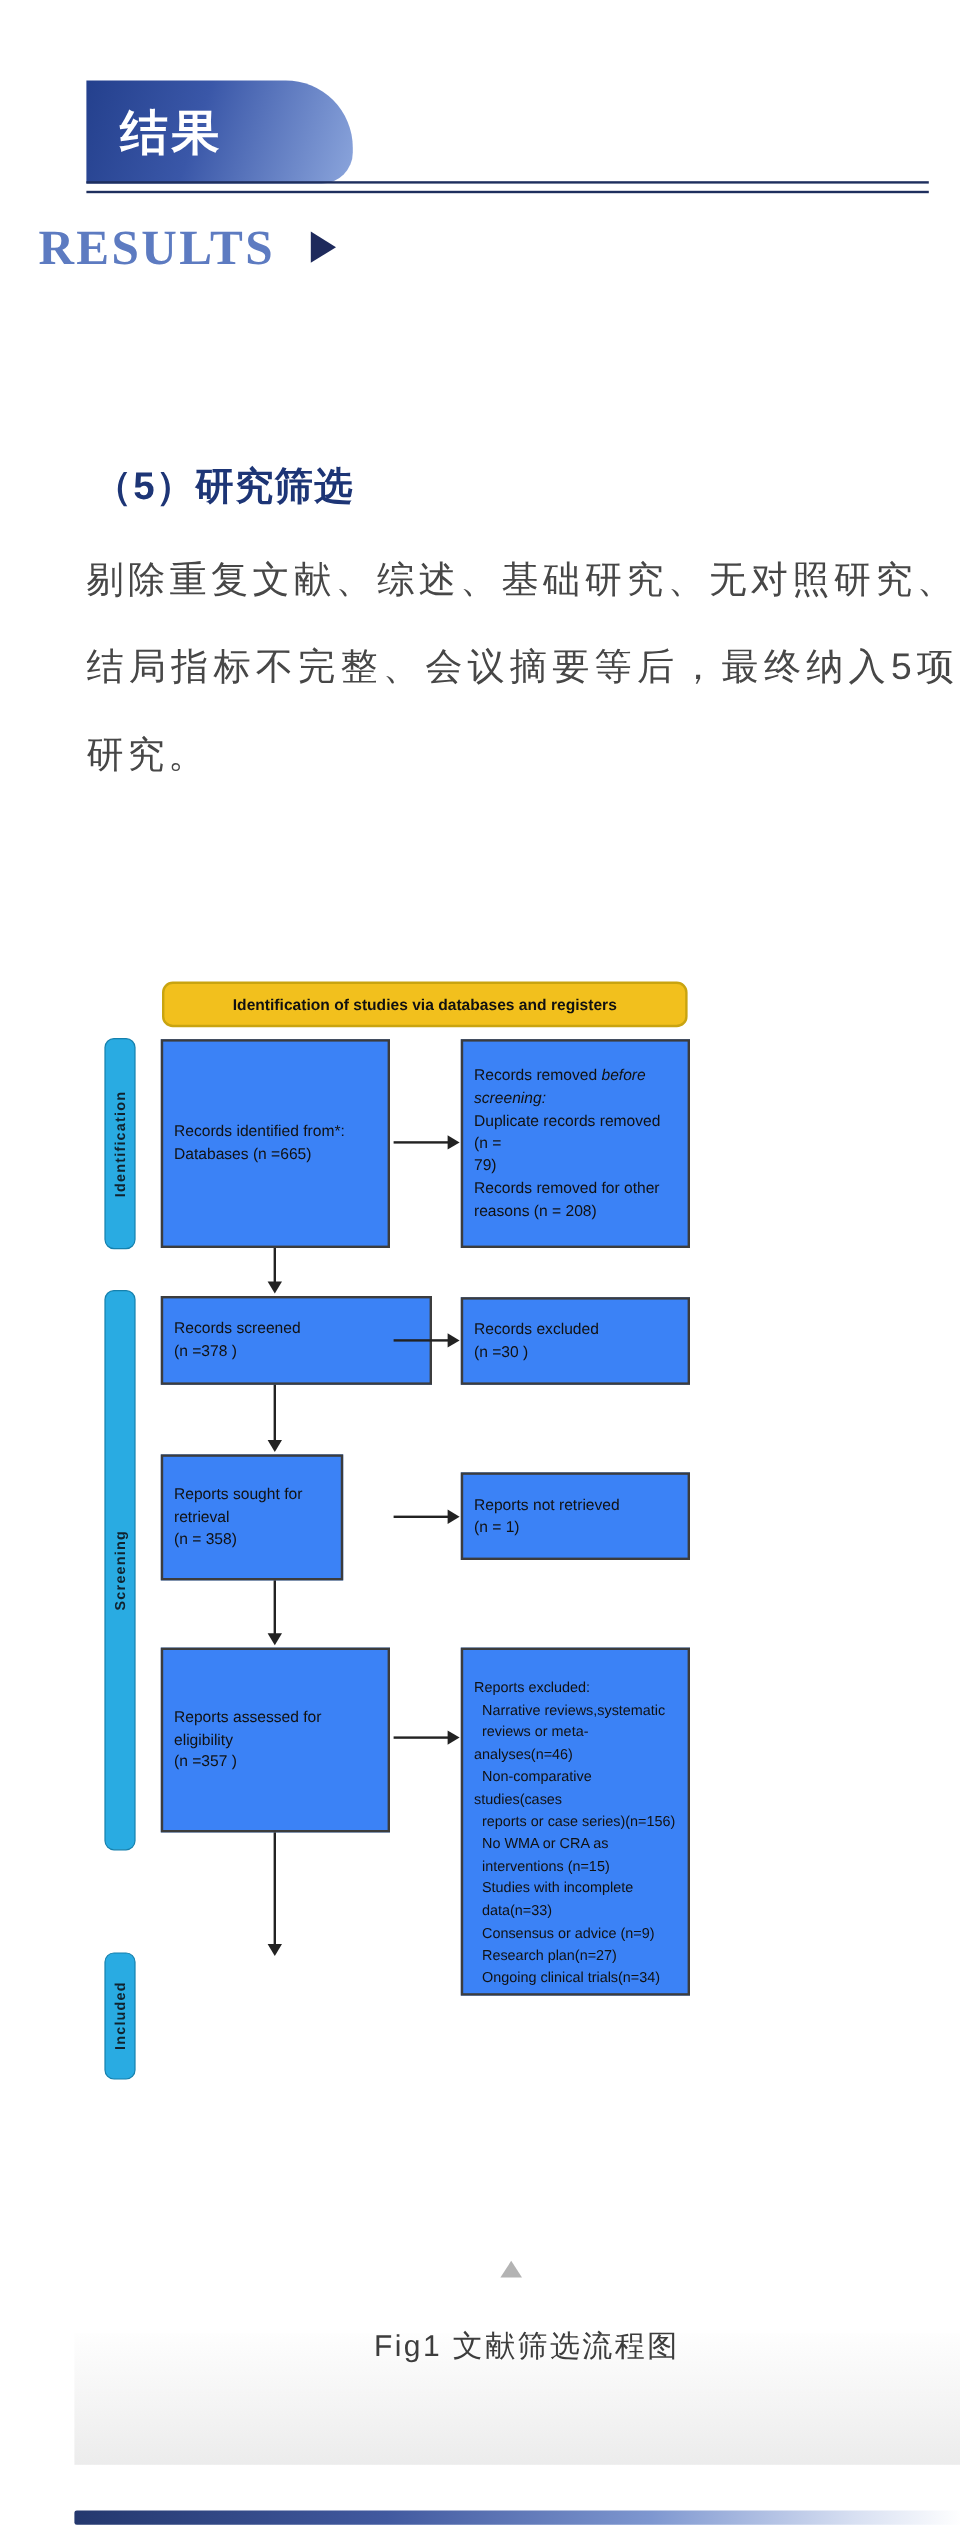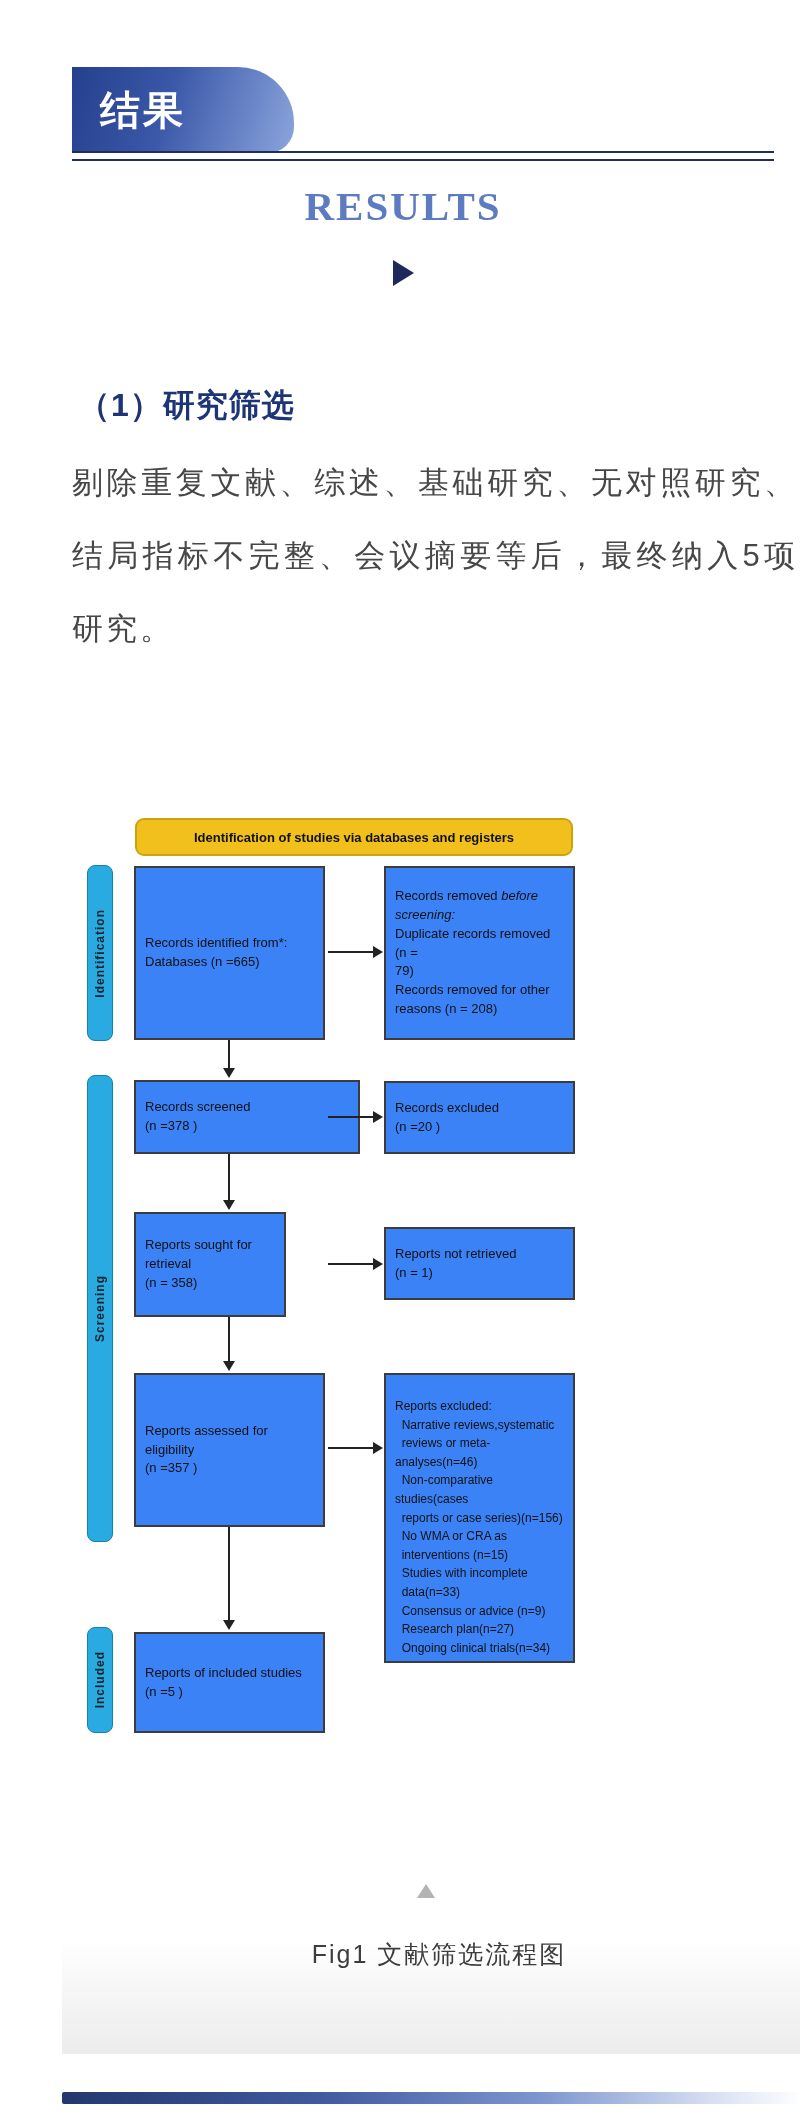--- a/index.html
+++ b/index.html
@@ -9,21 +9,21 @@
   
   .banner{position:absolute;left:40px;top:67px;width:222px;height:86px;
           background:linear-gradient(108deg,#24408d 0%,#3a57a8 42%,#8ba5dc 100%);
           border-radius:0 56px 26px 0;display:flex;align-items:center;}
   .banner-text{color:#ffffff;font-size:40px;font-weight:bold;letter-spacing:3px;
                font-family:"Liberation Serif",serif;padding-left:28px;}
   .rule{position:absolute;left:40px;width:702px;height:2px;background:#1e2f5e;}
   .rule1{top:151px;} .rule2{top:159px;}
 
   .results-row{position:absolute;top:182px;left:0;width:742px;display:flex;
-               justify-content:flex-end;align-items:center;gap:30px;flex-direction:column;}
+               align-items:center;gap:30px;}
   .results-text{font-family:"Liberation Serif",serif;font-weight:bold;font-size:41px;
                 color:#5d7bc1;letter-spacing:2px;}
   .results-arrow{width:0;height:0;border-left:21px solid #1e2a5c;
                  border-top:13px solid transparent;border-bottom:13px solid transparent;}
 
   
   .section-heading{position:absolute;left:46px;top:384px;font-size:32px;font-weight:bold;
                    color:#1d3576;letter-spacing:1px;}
   .paragraph{position:absolute;left:40px;top:446px;width:726px;font-size:31px;color:#474747;
              line-height:73px;letter-spacing:3px;text-align:justify;}
@@ -88,21 +88,21 @@
     <span class="banner-text">结果</span>
   </div>
   <div class="rule rule1"></div>
   <div class="rule rule2"></div>
 
   <div class="results-row">
     <span class="results-text">RESULTS</span>
     <span class="results-arrow"></span>
   </div>
 
-  <div class="section-heading">（1）研究筛选</div>
+  <div class="section-heading">（5）研究筛选</div>
   <div class="paragraph">剔除重复文献、综述、基础研究、无对照研究、结局指标不完整、会议摘要等后，最终纳入5项研究。</div>
 
   <div class="diagram">
 
     <div class="flow-banner">Identification of studies via databases and registers</div>
 
     <div class="side-label lbl-identification">
       <span>Identification</span>
     </div>
     <div class="side-label lbl-screening">
@@ -114,31 +114,30 @@
 
     <div class="fbox b-identified"><div>Records identified from*:</div><div>Databases (n =665)</div></div>
 
     <div class="fbox b-removed">
       <div><span>Records removed </span><em>before screening</em><em>:</em></div>
       <div><div>Duplicate records removed  (n =</div><div>79)</div><div>Records removed for other</div><div>reasons (n = 208)</div></div>
     </div>
 
     <div class="fbox b-screened"><div>Records screened</div><div>(n =378 )</div></div>
 
-    <div class="fbox b-rec-excluded"><div>Records excluded</div><div>(n =20 )</div></div>
+    <div class="fbox b-rec-excluded"><div>Records excluded</div><div>(n =30 )</div></div>
 
     <div class="fbox b-sought"><div>Reports sought for retrieval</div><div>(n = 358)</div></div>
 
     <div class="fbox b-not-retrieved"><div>Reports not retrieved</div><div>(n = 1)</div></div>
 
     <div class="fbox b-assessed"><div>Reports assessed for eligibility</div><div>(n =357 )</div></div>
 
     <div class="fbox b-rep-excluded top-align"><div>Reports excluded:</div><div>  Narrative reviews,systematic</div><div>  reviews or meta-analyses(n=46)</div><div>  Non-comparative studies(cases</div><div>  reports or case series)(n=156)</div><div>  No WMA or CRA as</div><div>  interventions (n=15)</div><div>  Studies with incomplete</div><div>  data(n=33)</div><div>  Consensus or advice (n=9)</div><div>  Research plan(n=27)</div><div>  Ongoing clinical trials(n=34)</div></div>
 
-    <div class="fbox b-included"><div>Reports of included studies</div><div>(n =5 )</div></div>
 
     <div class="varrow va1"></div>
     <div class="varrow va2"></div>
     <div class="varrow va3"></div>
     <div class="varrow va4"></div>
     <div class="harrow ha1"></div>
     <div class="harrow ha2"></div>
     <div class="harrow ha3"></div>
     <div class="harrow ha4"></div>
   </div>

